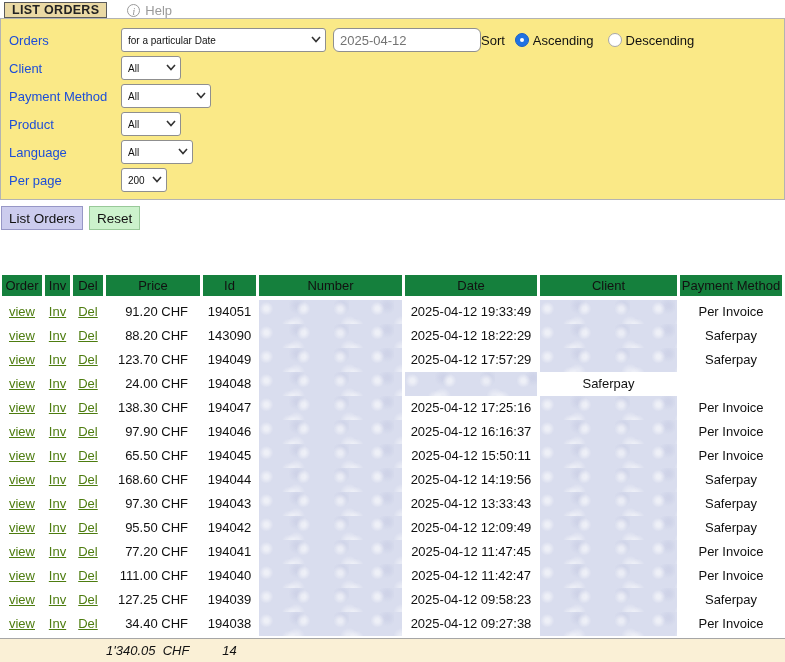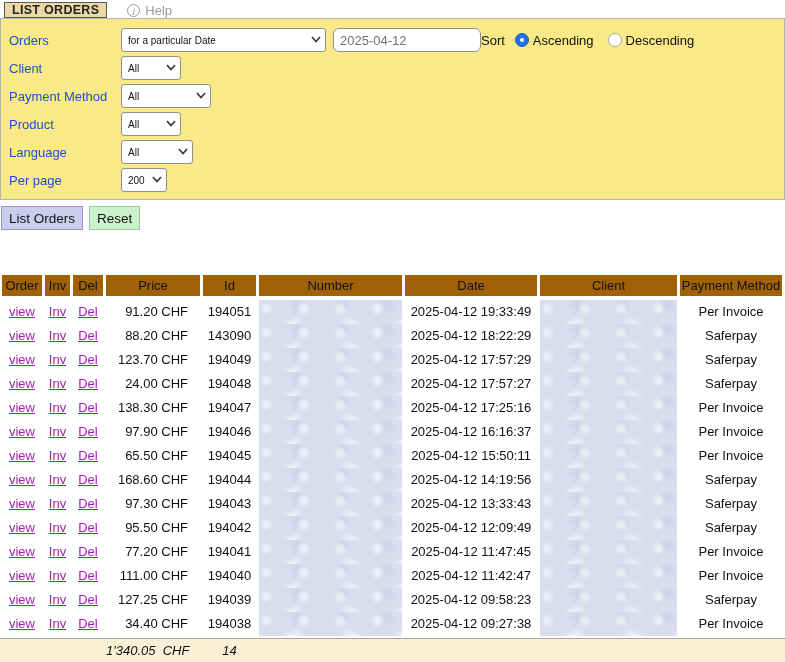--- a/index.html
+++ b/index.html
@@ -68,26 +68,26 @@
 
   
   .table-wrap { margin-top:45px; }
   .grid {
     display:grid;
     grid-template-columns:40px 25px 30px 94px 53px 143px 132px 137px 102px;
     column-gap:3px; padding-left:2px;
   }
   .thead { margin-bottom:4px; }
   .thead .cell {
-    background:#a16207; text-align:center; height:21px; line-height:21px;
+    background:#15803d; text-align:center; height:21px; line-height:21px;
     font-size:13px; white-space:nowrap; overflow:hidden;
   }
   .trow .cell { height:24px; line-height:24px; text-align:center; white-space:nowrap; }
   .cell.price { text-align:right; padding-right:12px; }
-  a.tlink { color:#a21caf; text-decoration:underline; cursor:pointer; }
+  a.tlink { color:#4d7c0f; text-decoration:underline; cursor:pointer; }
   .blurcell { position:relative; }
   .blur {
     position:absolute; top:0; left:0; right:0; bottom:0;
     background-color:#d9ddee;
     background-image:
       radial-gradient(circle at 20% 30%, rgba(255,255,255,.55) 2px, transparent 7px),
       radial-gradient(circle at 70% 60%, rgba(255,255,255,.40) 3px, transparent 9px),
       radial-gradient(circle at 45% 85%, rgba(255,255,255,.45) 2px, transparent 8px),
       radial-gradient(circle at 85% 15%, rgba(200,205,228,.6) 2px, transparent 9px);
     background-size: 37px 29px, 53px 41px, 67px 31px, 45px 37px;
@@ -263,21 +263,20 @@
 
     <div class="grid trow">
       <div class="cell"><a class="tlink">view</a></div>
       <div class="cell"><a class="tlink">Inv</a></div>
       <div class="cell"><a class="tlink">Del</a></div>
       <div class="cell price">24.00 CHF</div>
       <div class="cell">194048</div>
       <div class="cell blurcell">
           <div class="blur"></div>
         </div>
-      <div class="cell">2025-04-12 17:57:27</div>
       <div class="cell blurcell">
           <div class="blur"></div>
         </div>
       <div class="cell">Saferpay</div>
     </div>
 
     <div class="grid trow">
       <div class="cell"><a class="tlink">view</a></div>
       <div class="cell"><a class="tlink">Inv</a></div>
       <div class="cell"><a class="tlink">Del</a></div>

